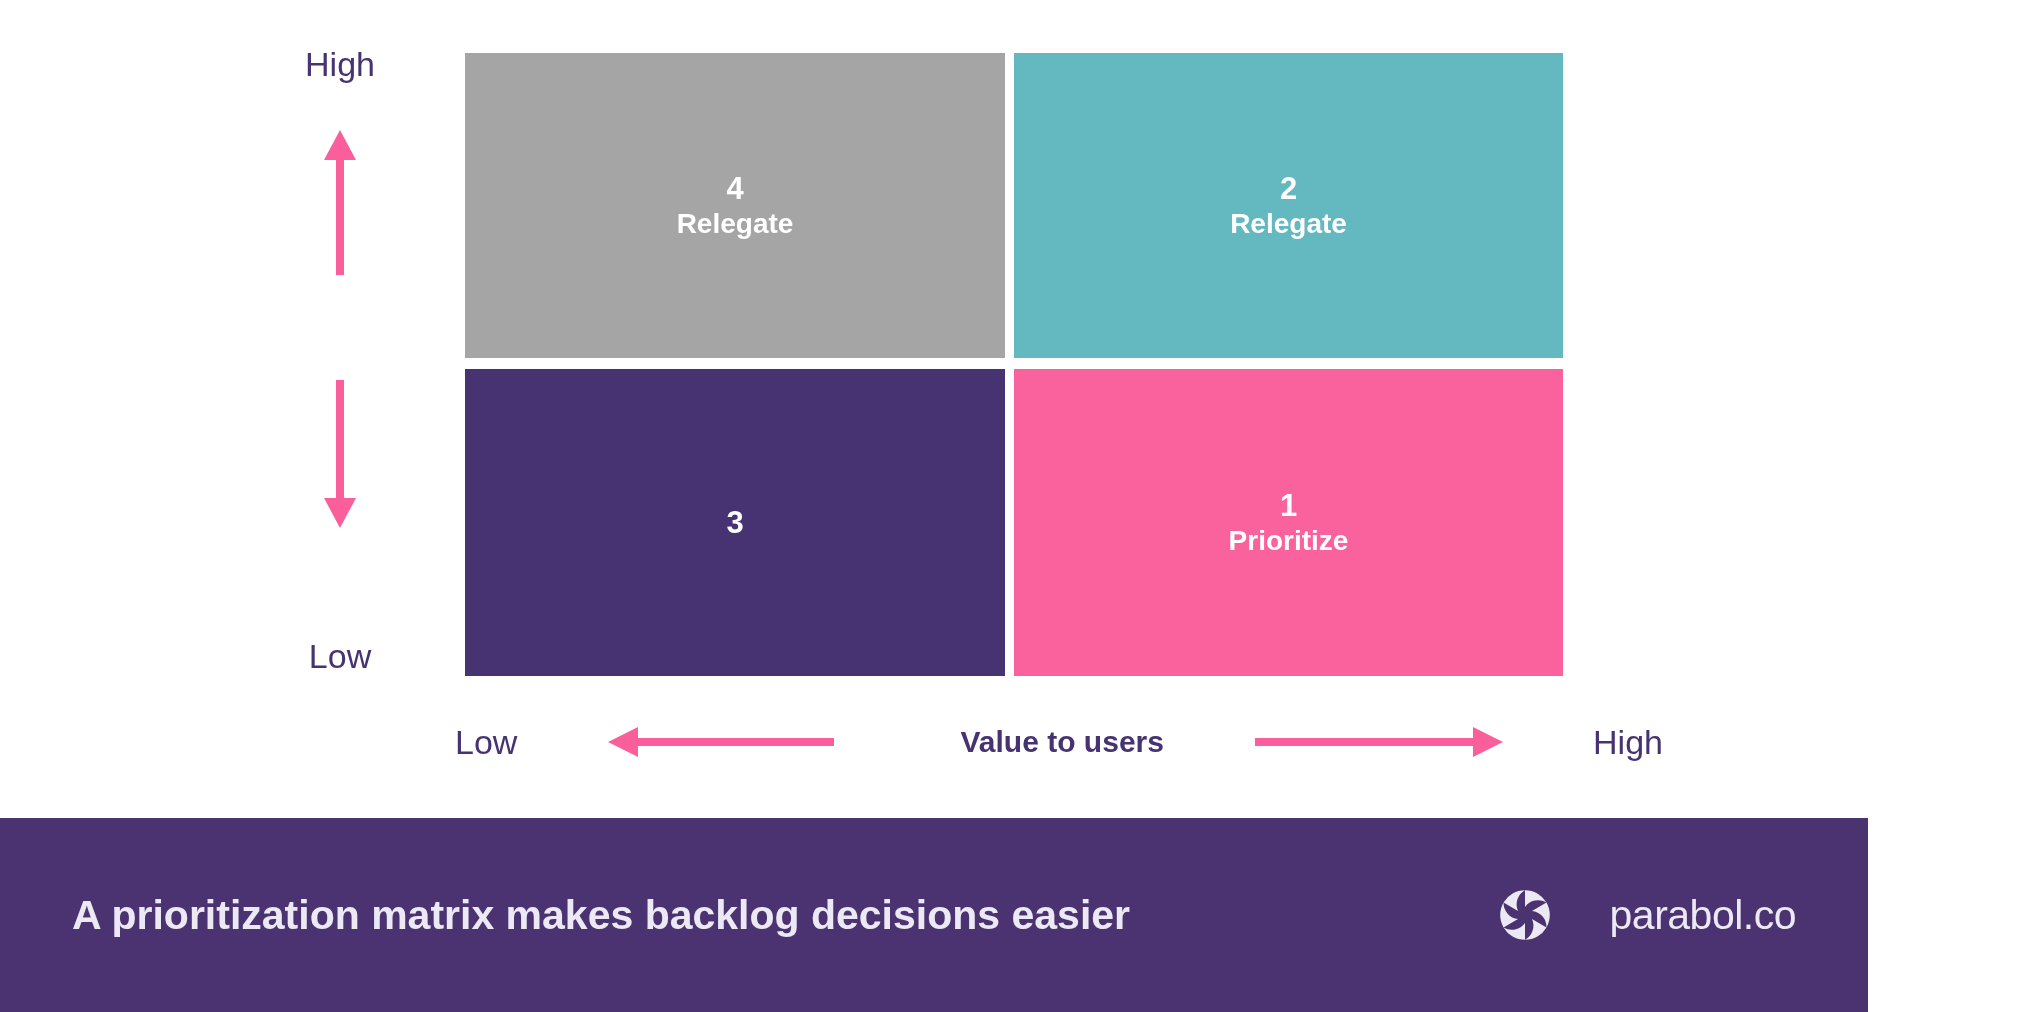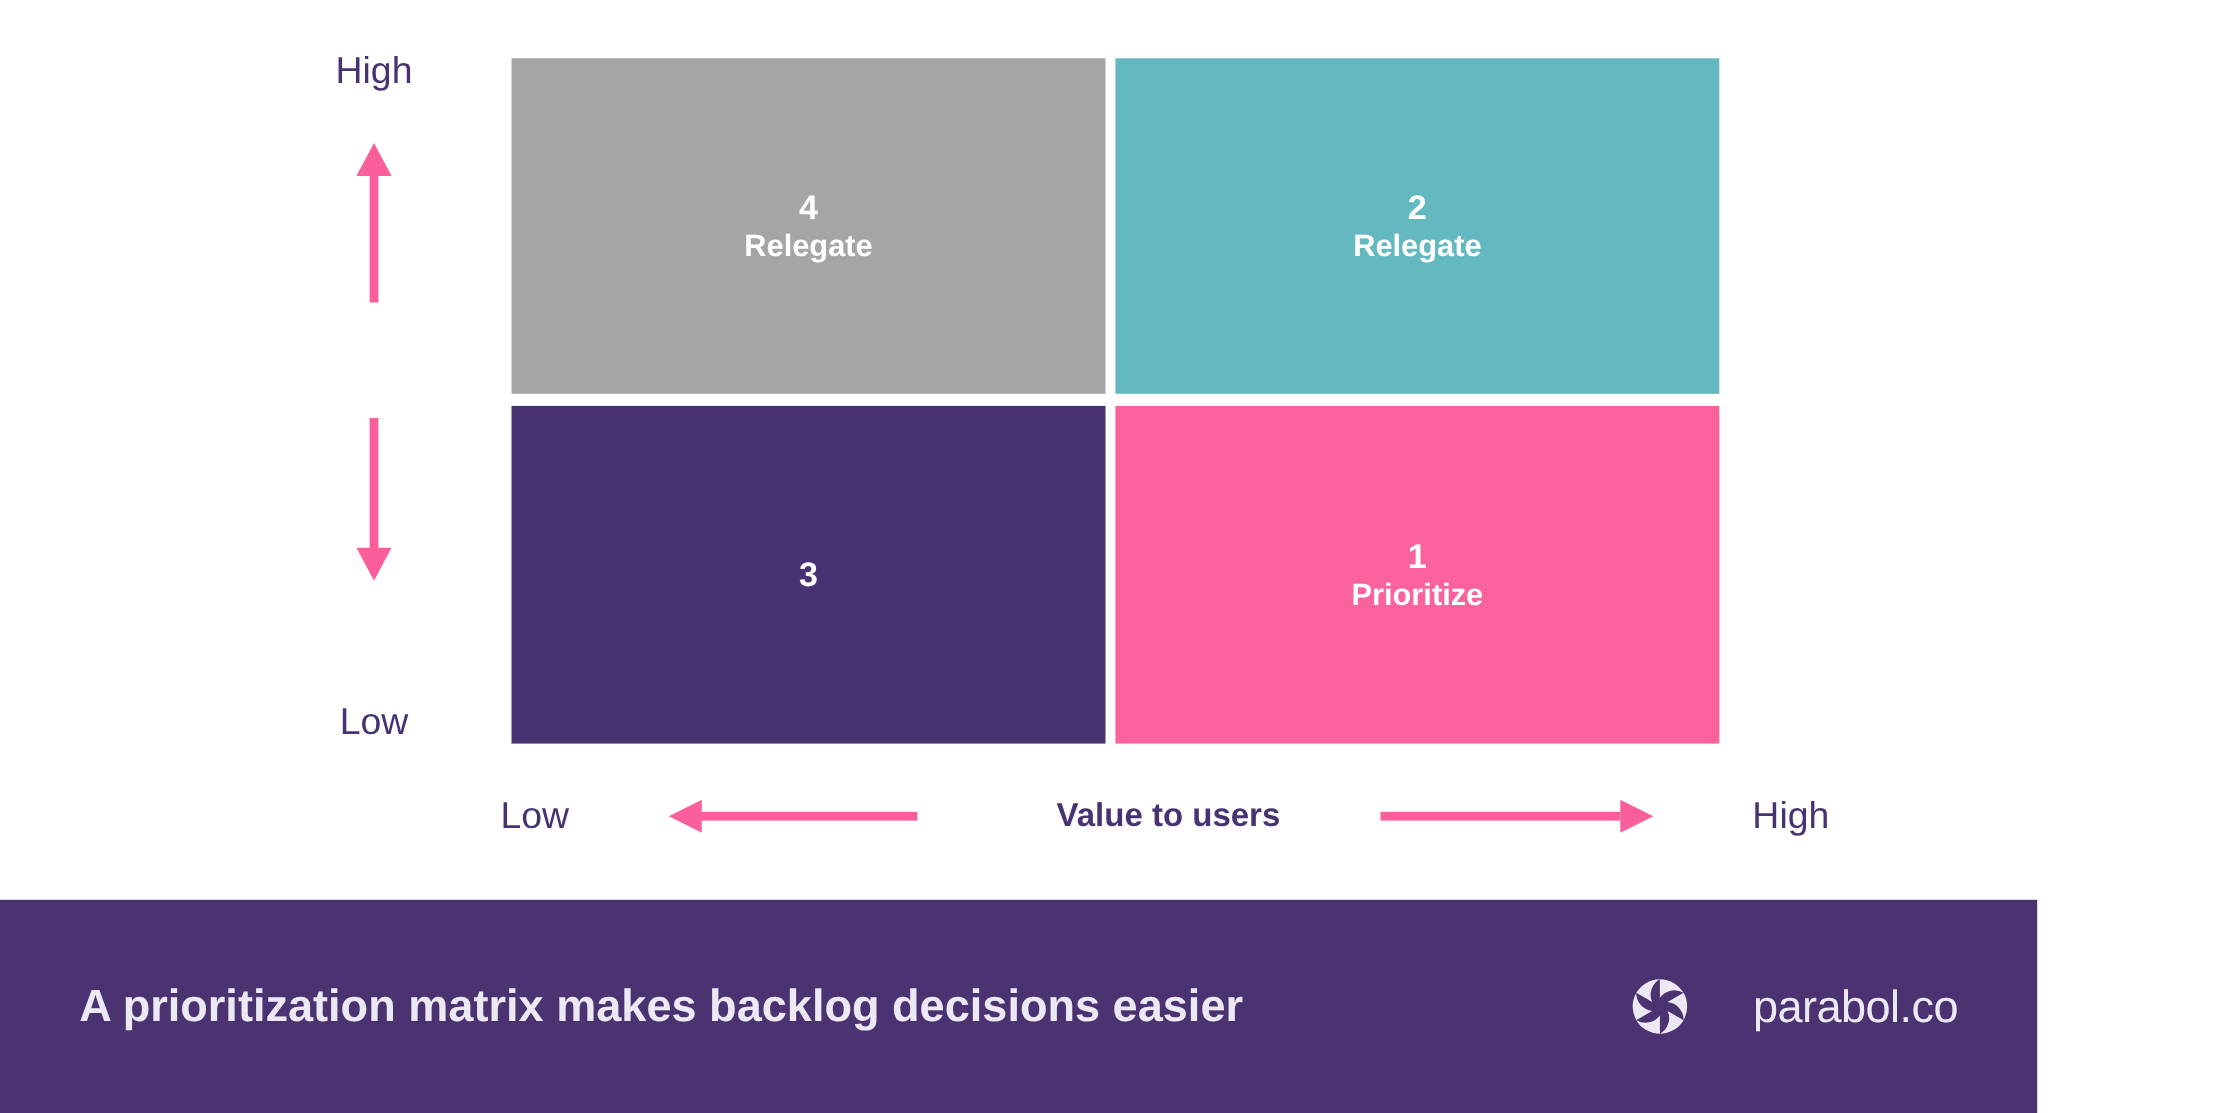--- a/index.html
+++ b/index.html
@@ -171,20 +171,21 @@
   #arrow-right .head  { right: 0; border-left: 30px solid #fa5f9b; }
 
   
   #footer {
     position: absolute;
     left: 0;
     top: 818px;
     width: 1852px;
     height: 194px;
     background: #4a3370;
+    padding-left: 16px;
   }
   #footer-title {
     position: absolute;
     left: 72px;
     top: 50%;
     transform: translateY(-50%);
     font-size: 41px;
     font-weight: bold;
     color: #ece9f5;
     white-space: nowrap;

